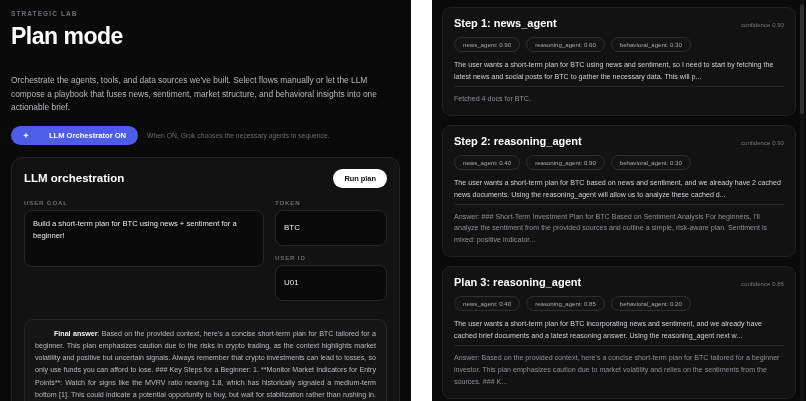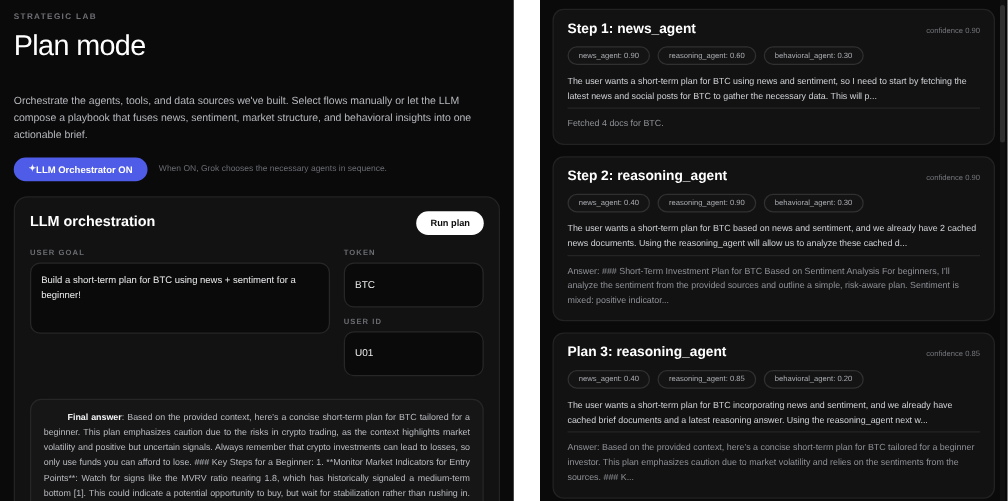--- a/index.html
+++ b/index.html
@@ -17,30 +17,30 @@
     background: #0a0a0a;
     padding: 10px 11px 0 11px;
     overflow: hidden;
     position: relative;
   }
   .eyebrow {
     color: #6f7076; font-size: 6.5px; letter-spacing: 1.1px;
     font-weight: 600; text-transform: uppercase; margin-bottom: 6px;
   }
   .page-title {
-    color: #ffffff; font-size: 23px; font-weight: 400;
+    color: #ffffff; font-size: 23px; font-weight: 700;
     letter-spacing: -0.5px; margin-bottom: 9px;
   }
   .page-desc {
     color: #b6b8bd; font-size: 8.4px; line-height: 1.62;
     max-width: 392px; margin-bottom: 11px; margin-top: 24px;
   }
   .toggle-row { display: flex; align-items: center; gap: 9px; margin-bottom: 12px; }
   .orch-btn {
-    display: inline-flex; align-items: center; gap: 0;
+    display: inline-flex; align-items: center; gap: 20px;
     background: #4f5ce8; color: #fff;
     font-size: 7.6px; font-weight: 700;
     padding: 5px 12px; border-radius: 20px; border: none;
     cursor: pointer; white-space: nowrap;
   }
   .orch-btn .spark { font-size: 7px; line-height: 1; opacity: .95; }
   .toggle-note { color: #6a6c73; font-size: 6.8px; }
 
   .card {
     background: #121212;

